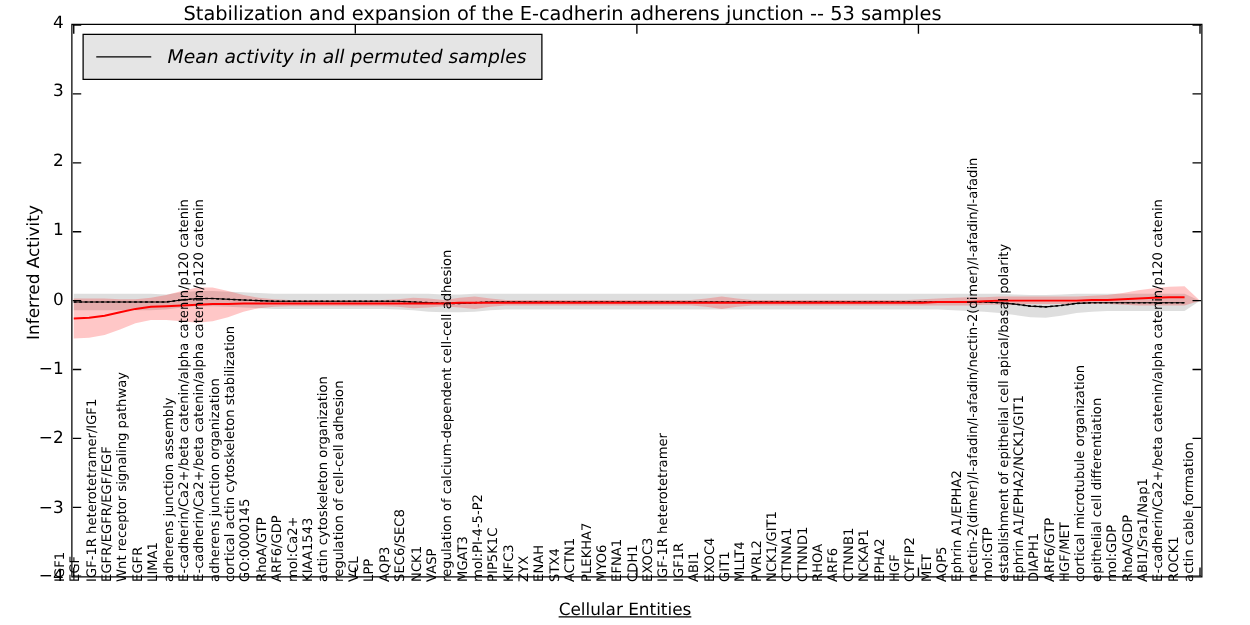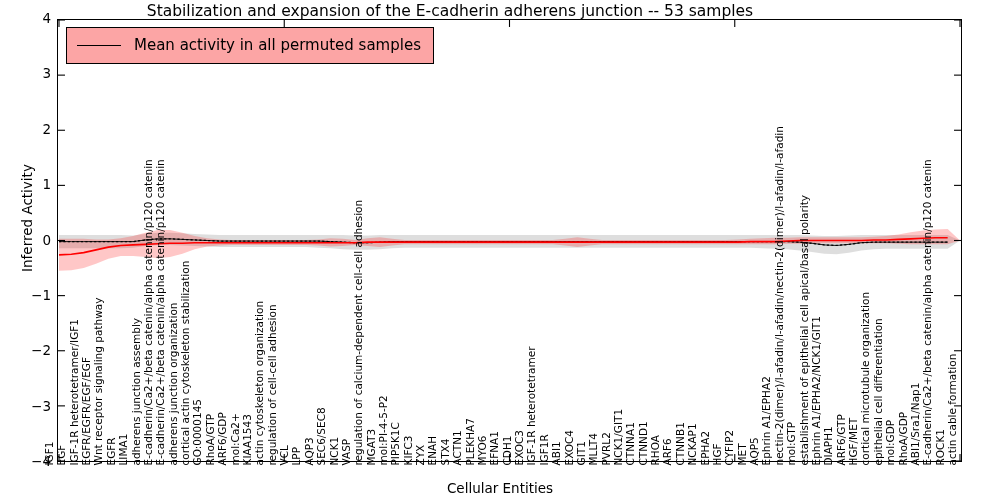--- a/index.html
+++ b/index.html
@@ -10,21 +10,21 @@
     position:absolute;left:0;top:2px;width:836px;text-align:center;
     font-size:15.5px;color:#000;letter-spacing:0px;margin-left:32px;
   }
 
   .ylabel{
     position:absolute;left:-93px;top:210px;width:240px;text-align:center;
     transform:rotate(-90deg);transform-origin:center center;
     font-size:13.5px;
   }
   .xlabel{
-    position:absolute;left:0;top:480px;width:1000px;text-align:center;font-size:13.5px;
+    position:absolute;left:0;top:480px;width:1000px;text-align:center;font-size:13.5px;text-decoration:underline;
   }
 
   #plot{
     position:absolute;left:57px;top:19px;width:905px;height:443px;
     border:1.3px solid #000;box-sizing:border-box;background:#fff;
   }
   #plotsvg{position:absolute;left:0;top:0;width:100%;height:100%;display:block;}
 
   .ytick{
     position:absolute;right:1004px;width:200px;text-align:right;
@@ -39,23 +39,24 @@
     font-size:10.5px;
     line-height:10.5px;
     white-space:nowrap;
     transform-origin:left bottom;
     transform:rotate(-90deg);
     color:#000;
   }
 
   #legend{
     position:absolute;left:66px;top:27px;
-    border:1.2px solid #000;background:#fca5a5;
+    border:1.2px solid #000;background:#e5e5e5;
     padding:5px 12px 6px 10px;
     box-sizing:border-box;
+    font-style:italic;
   }
   .lgrow{display:flex;align-items:center;height:24px;}
   .lgline{width:44px;height:0;border-top:1.6px solid #000;margin-right:13px;}
   .lgline.red{border-top-color:#ff0000;}
   .lgtext{font-size:15px;}
 </style>
 </head>
 <body>
 
 <div id="root">

